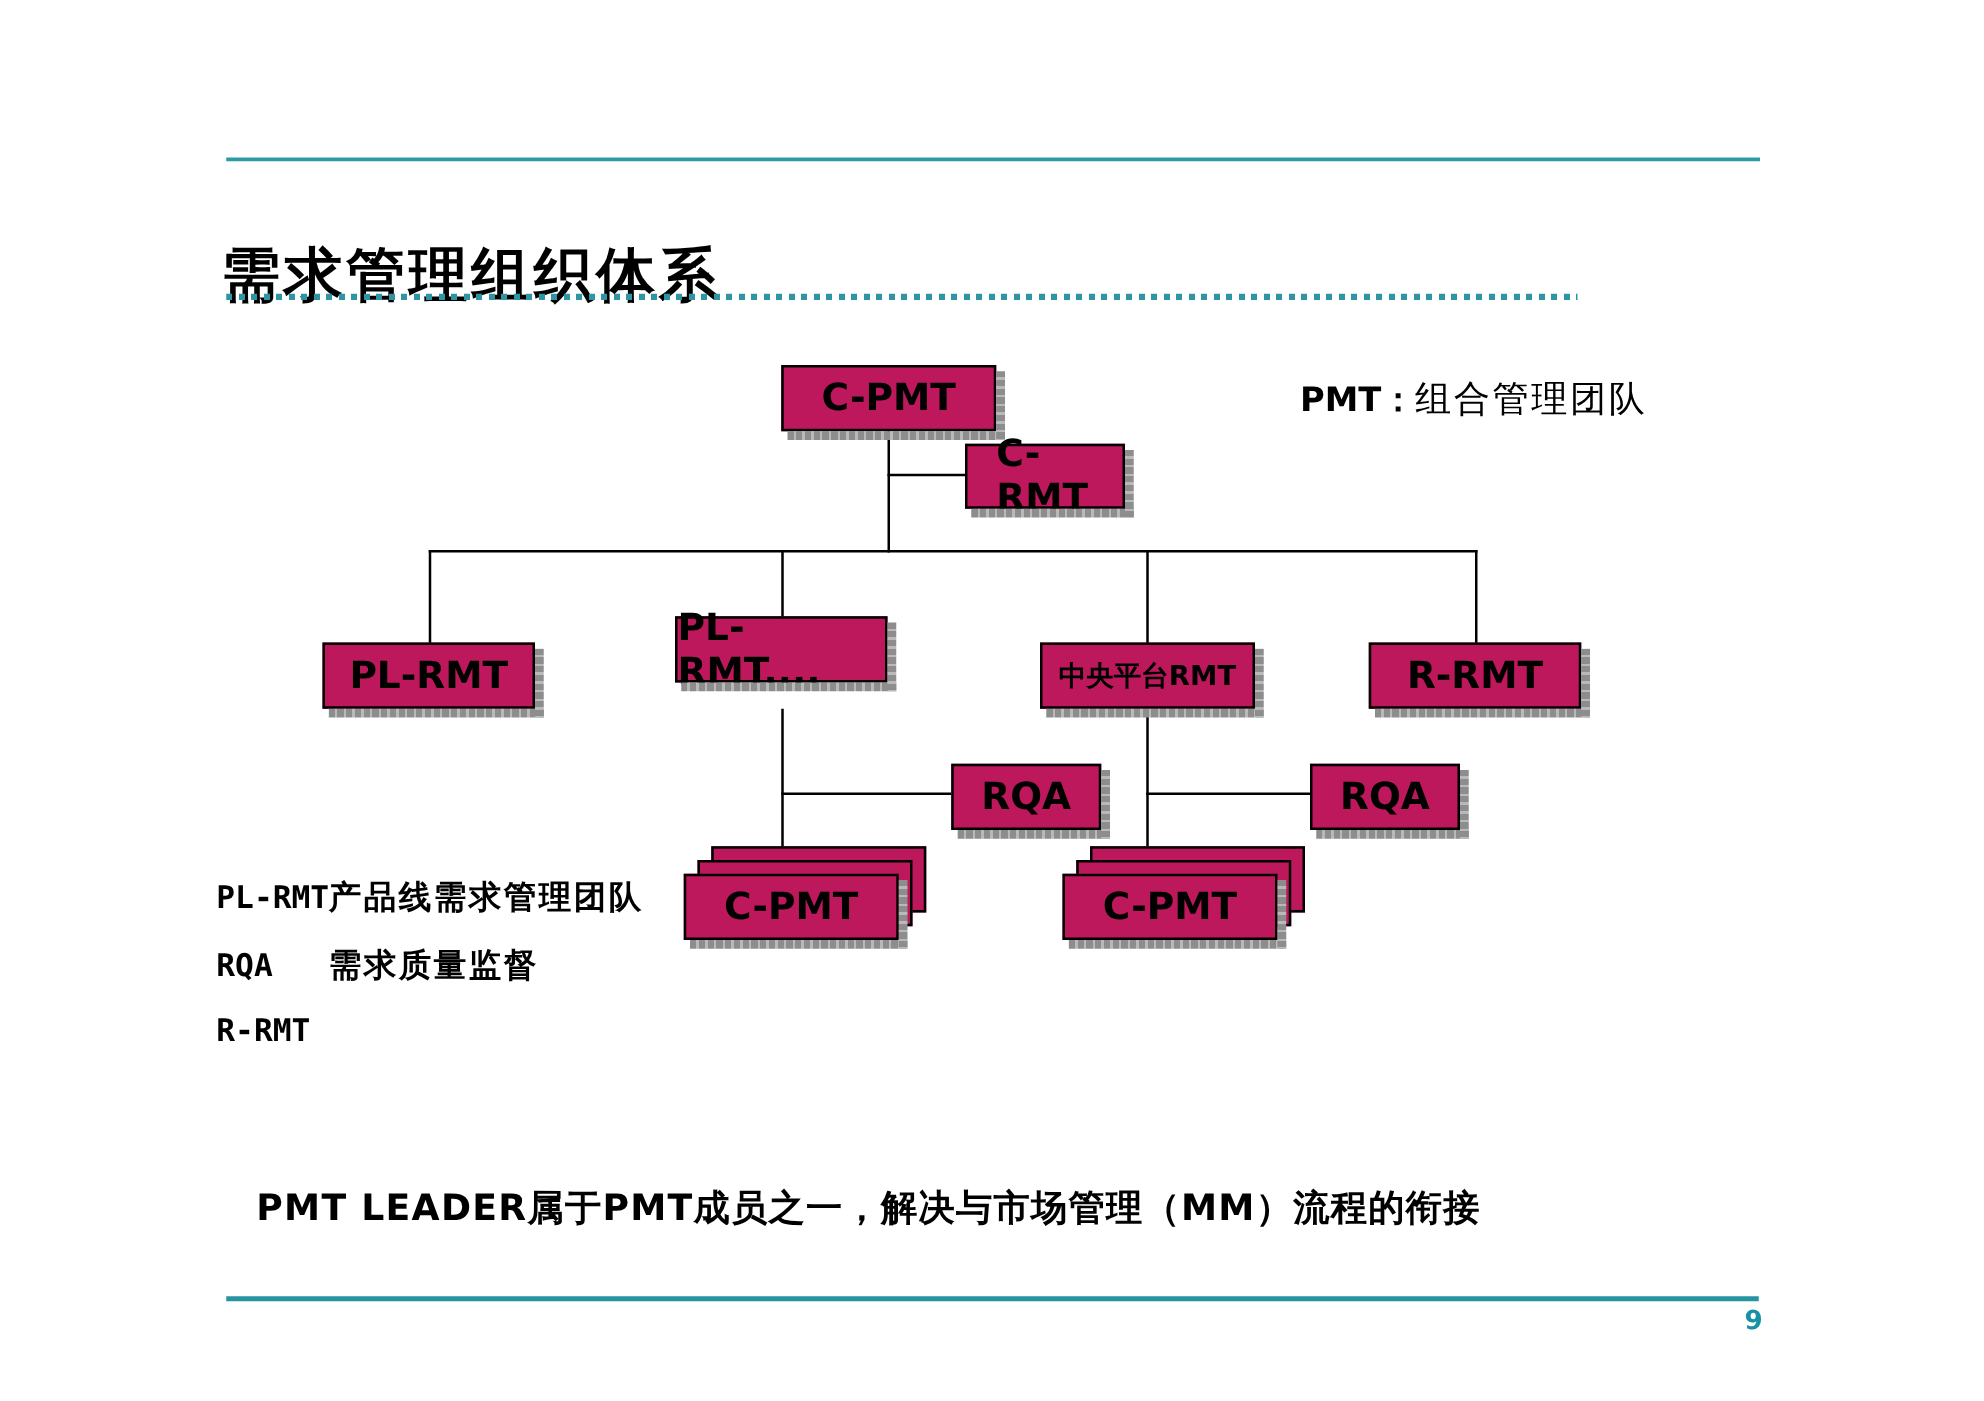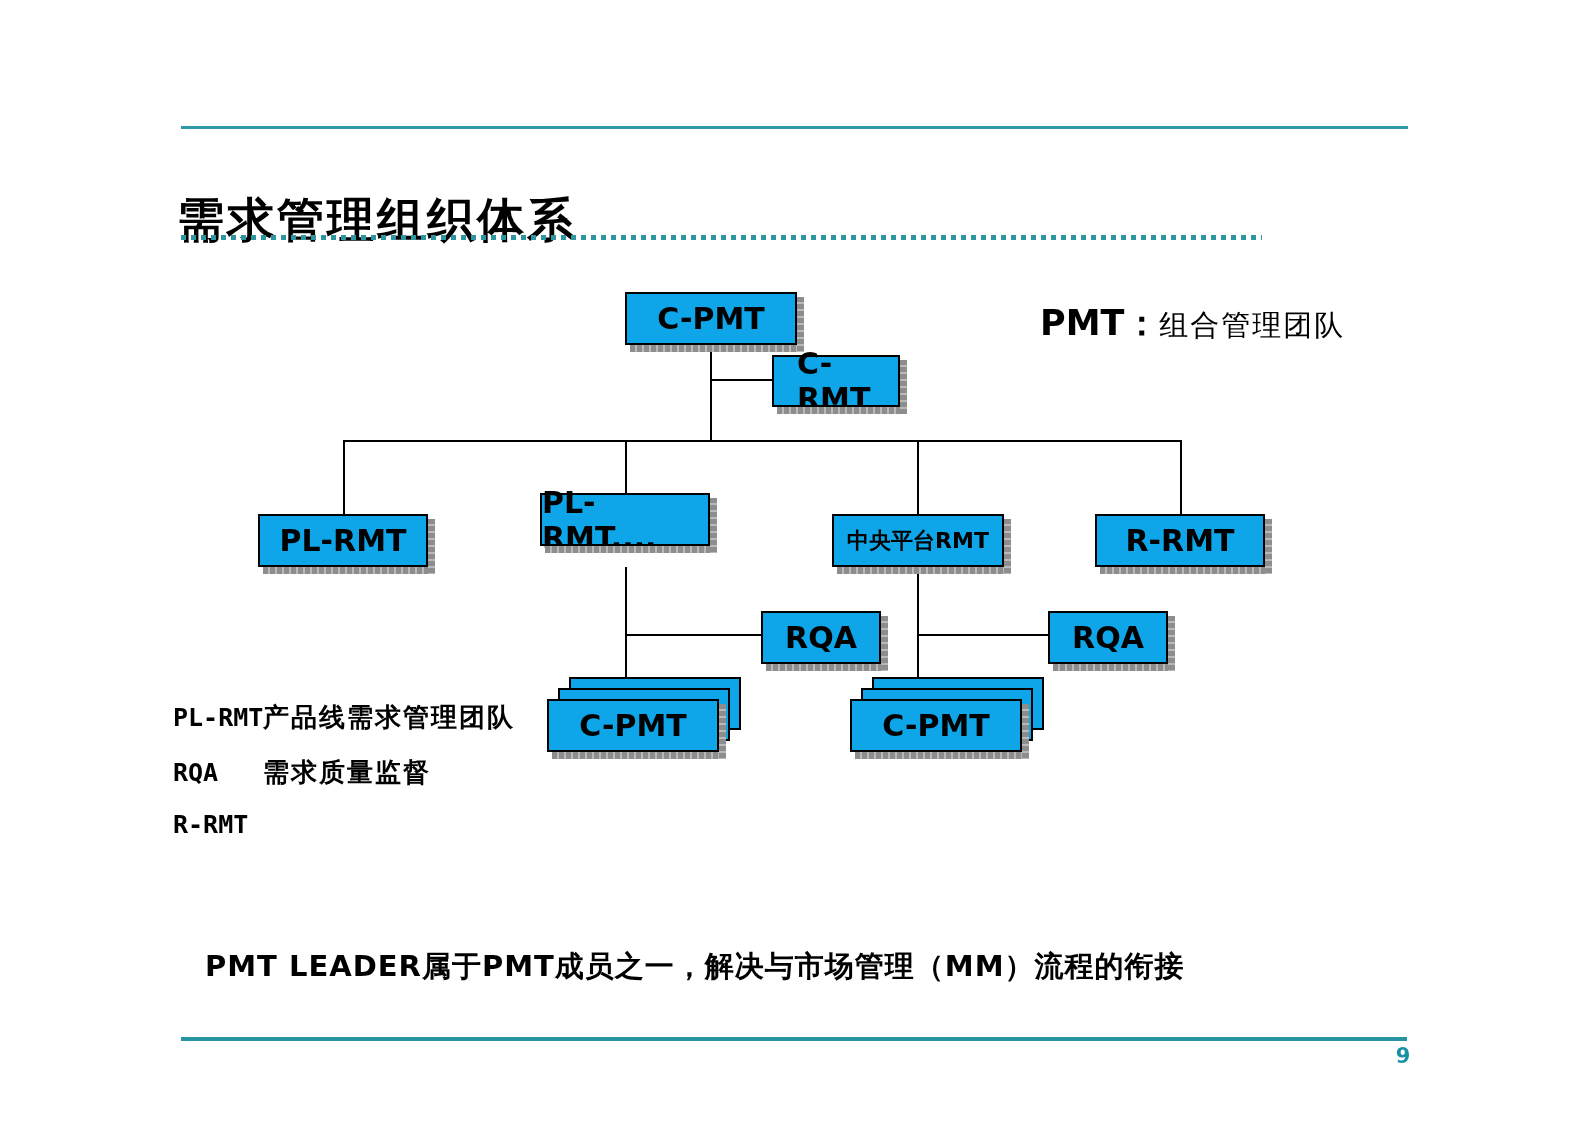--- a/index.html
+++ b/index.html
@@ -10,29 +10,29 @@
   
   .rule-top    { position:absolute; left:181px; top:126px; width:1227px; height:3px; background:#2d9aa6; }
   .rule-bottom { position:absolute; left:181px; top:1037px; width:1226px; height:4px; background:#2795a1; }
   .rule-dotted { position:absolute; left:181px; top:235px; width:1081px; height:5px;
                  background:repeating-linear-gradient(90deg,#2e96a3 0 5px, transparent 5px 10px); }
   
   .title { position:absolute; left:177px; top:158px; font-size:47px; font-weight:800;
            letter-spacing:3px; font-family:"DejaVu Sans", sans-serif; }
   
   .pmt-note { position:absolute; left:1040px; top:300px; white-space:nowrap; }
-  .pmt-note .term { font-size:35px; font-weight:700; font-family:"DejaVu Sans", sans-serif; }
+  .pmt-note .term { font-size:27px; font-weight:700; font-family:"DejaVu Sans", sans-serif; }
   .pmt-note .desc { font-size:29px; font-weight:400; letter-spacing:2px;
                     font-family:"Liberation Serif", serif;margin-top:20px; }
   
   .line { position:absolute; background:#000; }
   .h { height:2px; } .v { width:2px; }
   
   .node, .layer {
-    position:absolute; box-sizing:border-box; background:#0ea5e9; border:2px solid #000;
+    position:absolute; box-sizing:border-box; background:#be185d; border:2px solid #000;
   }
   .node { display:flex; align-items:center; justify-content:center;
           font-family:"DejaVu Sans", sans-serif; font-weight:600; font-size:30px; }
   .node.small-text { font-size:22px; }
   
   .node.shadow::after { content:""; position:absolute; top:3px; right:-9px; bottom:-9px; width:7px;
           background:repeating-linear-gradient(180deg,#8d8d8d 0 5px,#b9b9b9 5px 7px); }
   .node.shadow::before { content:""; position:absolute; left:3px; right:-9px; bottom:-9px; height:7px;
           background:repeating-linear-gradient(90deg,#8d8d8d 0 5px,#b9b9b9 5px 7px); }
   

